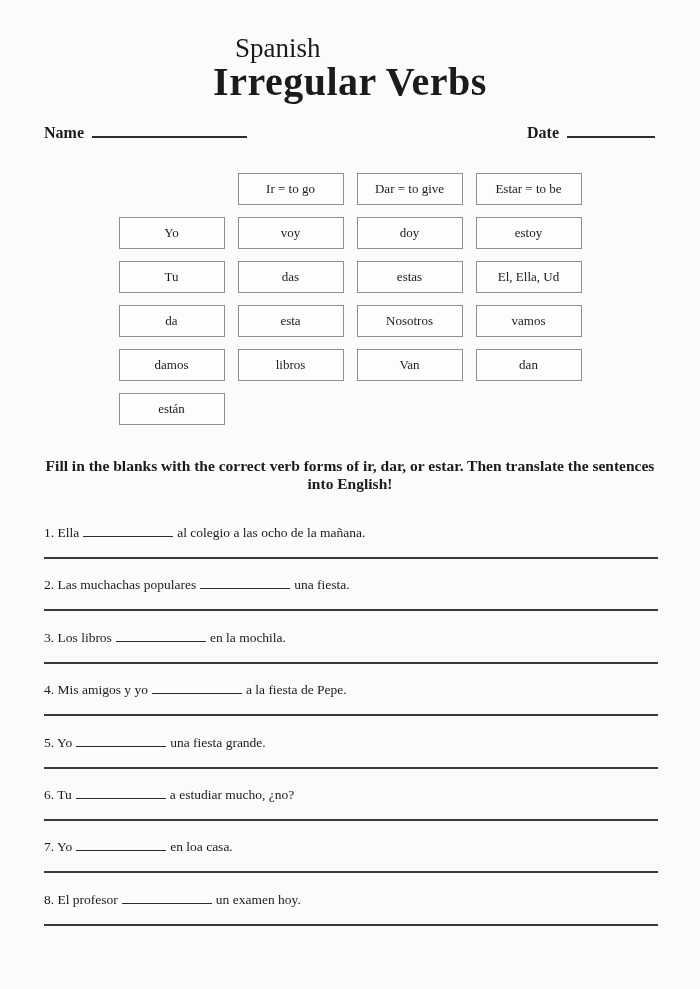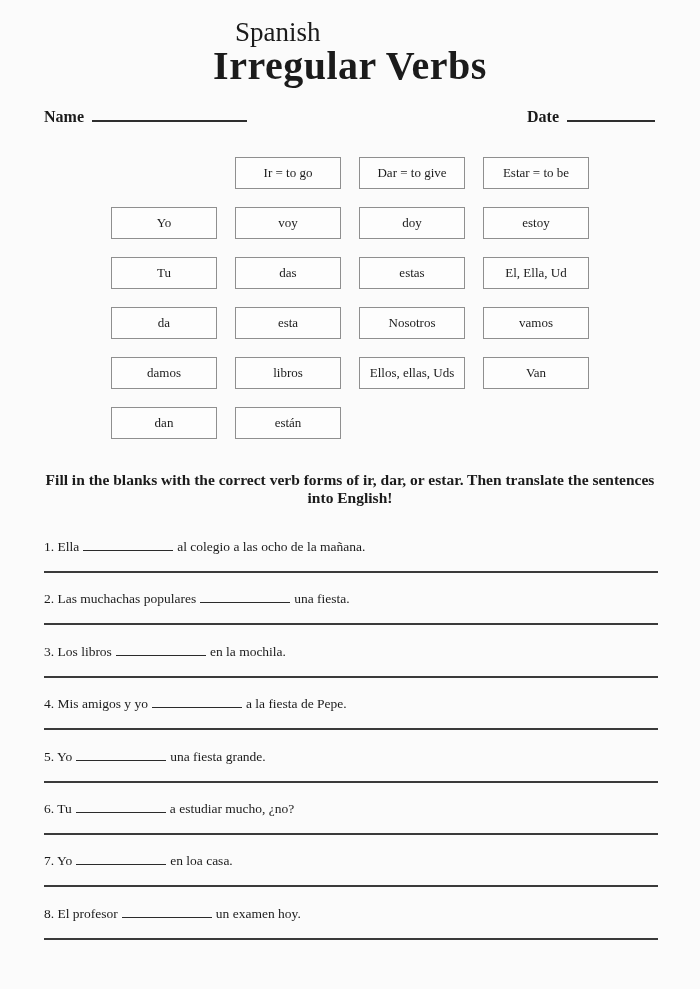--- a/index.html
+++ b/index.html
@@ -5,21 +5,21 @@
   * { margin: 0; padding: 0; box-sizing: border-box; }
   html, body { width: 700px; }
   body {
     background: #fbfbfb;
     font-family: "Liberation Serif", "DejaVu Serif", serif;
     color: #1b1b1b;
     width: 700px;
     height: 989px;
     overflow: hidden;
   }
-  .page { width: 700px; height: 790px; padding-top: 18px; }
+  .page { width: 700px; height: 790px; padding-top: 34px; }
 
   
   .title-block { width: fit-content; margin: 0 auto; }
   .subtitle {
     font-size: 27px;
     font-weight: 400;
     padding-left: 22px;
     line-height: 1.05;
   }
   .main-title {
@@ -47,21 +47,20 @@
   .date-line { width: 88px; }
 
   
   .verb-table {
     margin-top: 31px;
     display: grid;
     grid-template-columns: repeat(4, 106px);
     column-gap: 13px;
     row-gap: 12px;
     justify-content: center;
-    gap: 18px;
   }
   .cell {
     border: 1px solid #8f8f8f;
     background: #fdfdfd;
     height: 32px;
     display: flex;
     align-items: center;
     justify-content: center;
     font-size: 13px;
   }
@@ -132,21 +131,20 @@
 
     <div class="cell">El, Ella, Ud</div>
     <div class="cell">da</div>
     <div class="cell">esta</div>
 
     <div class="cell">Nosotros</div>
     <div class="cell">vamos</div>
     <div class="cell">damos</div>
     <div class="cell">libros</div>
 
-    <div class="cell">Ellos, ellas, Uds</div>
     <div class="cell">Van</div>
     <div class="cell">dan</div>
     <div class="cell">están</div>
   </div>
 
   <div class="instructions">Fill in the blanks with the correct verb forms of ir, dar, or estar. Then translate the sentences into English!</div>
 
   <div class="exercises">
 
     <div class="exercise">

